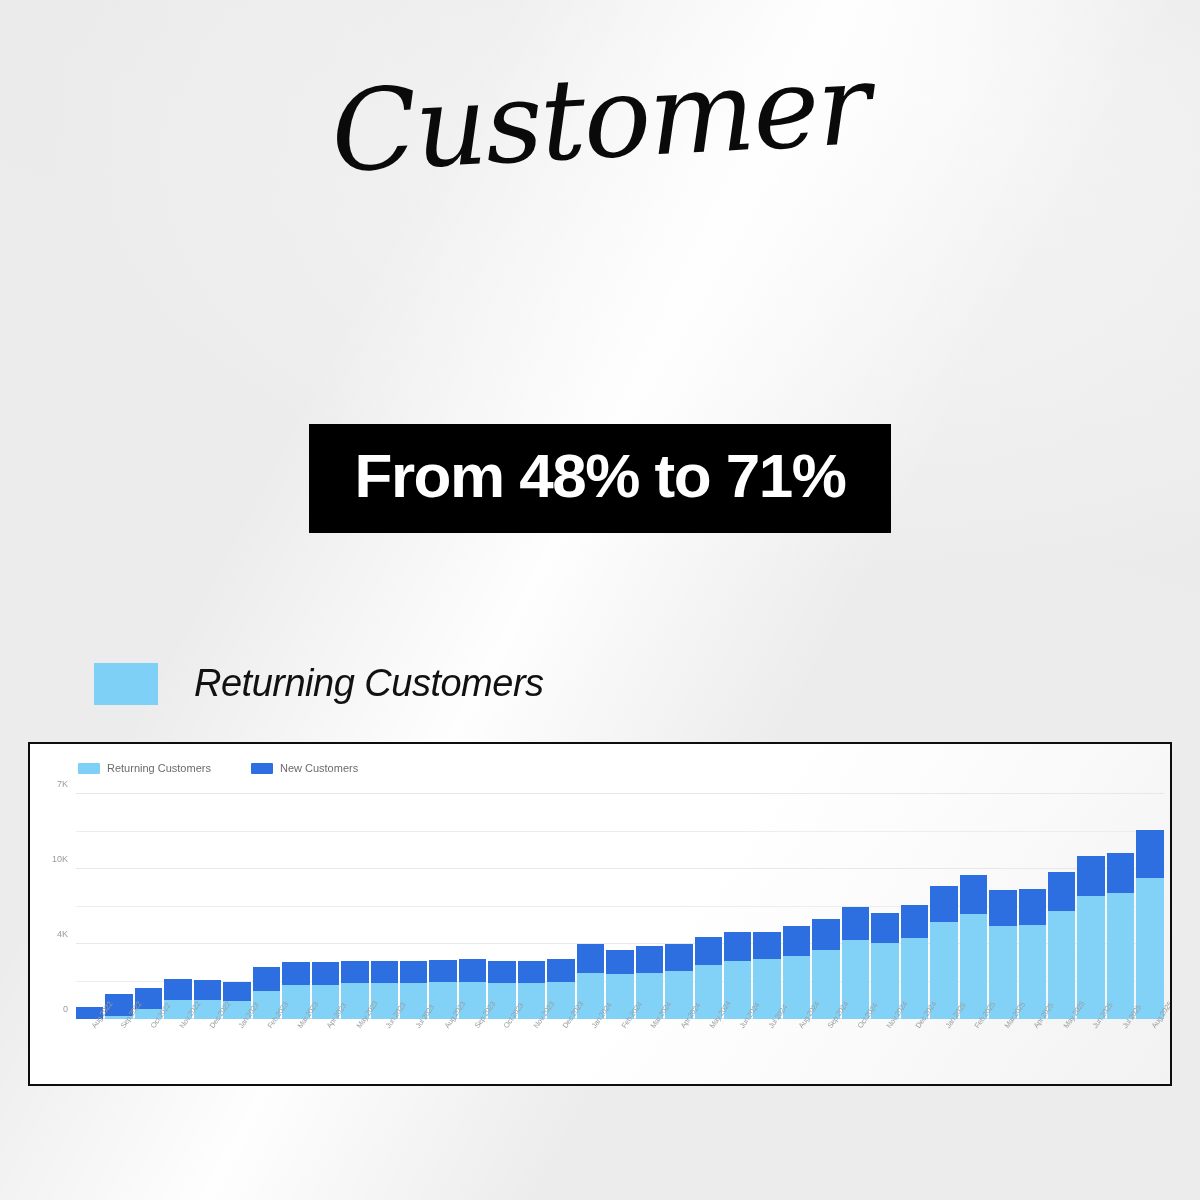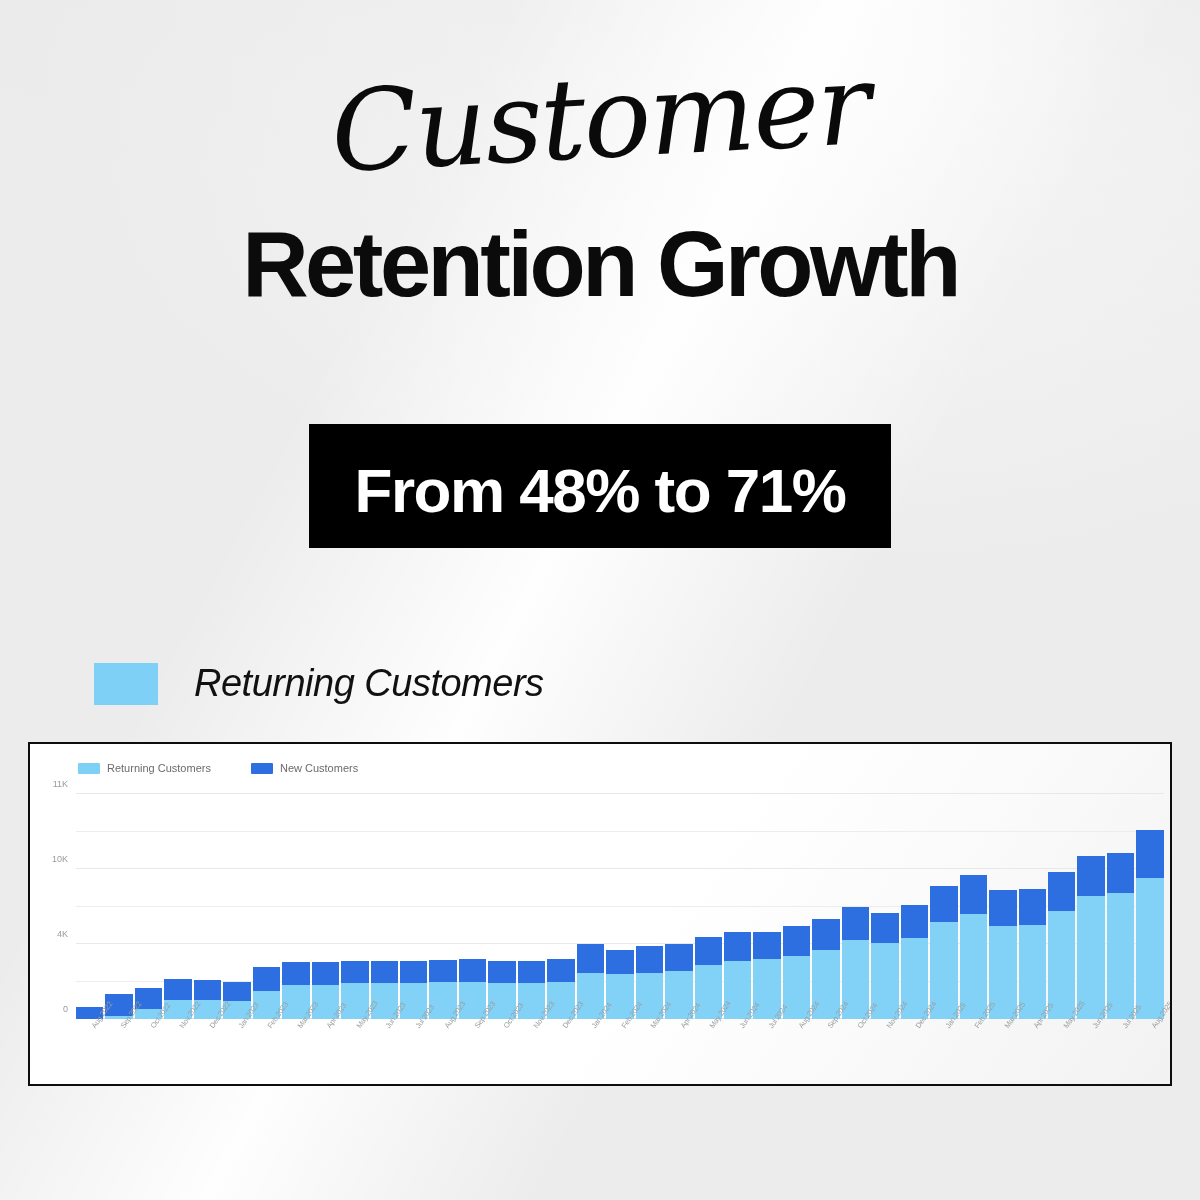--- a/index.html
+++ b/index.html
@@ -74,21 +74,21 @@
     text-align: center;
   }
   .badge {
     display: inline-block;
     background: #000000;
     color: #ffffff;
     font-family: "Liberation Sans", sans-serif;
     font-weight: 700;
     font-size: 62px;
     letter-spacing: -1.5px;
-    padding: 36px 46px 26px 46px;
+    padding: 21px 46px 26px 46px;
     line-height: 1;
   }
 
   .subnote {
     position: absolute;
     top: 548px;
     left: 0;
     right: 0;
     text-align: center;
     font-family: "Liberation Sans", sans-serif;
@@ -256,21 +256,20 @@
   }
 </style>
 </head>
 <body>
 
 <div class="page">
   <div class="bg-sheen"></div>
 
   <div class="script-word">Customer</div>
 
-  <h1 class="headline">Retention Growth</h1>
 
   <div class="badge-wrap">
     <span class="badge">From 48% to 71%</span>
   </div>
 
 
   <div class="big-legend">
     <span class="big-legend-swatch"></span>
     <span class="big-legend-label">Returning Customers</span>
   </div>
@@ -294,21 +293,21 @@
             <div class="grid-line axis" style="bottom: 0px;"></div>
             <div class="grid-line major" style="bottom: 75px;"></div>
             <div class="grid-line major" style="bottom: 150px;"></div>
             <div class="grid-line major" style="bottom: 225px;"></div>
             <div class="grid-line " style="bottom: 37.5px;"></div>
             <div class="grid-line " style="bottom: 112.5px;"></div>
             <div class="grid-line " style="bottom: 187.5px;"></div>
             <div class="y-tick" style="bottom: 0px;">0</div>
             <div class="y-tick" style="bottom: 75px;">4K</div>
             <div class="y-tick" style="bottom: 150px;">10K</div>
-            <div class="y-tick" style="bottom: 225px;">11K</div>
+            <div class="y-tick" style="bottom: 225px;">7K</div>
           </div>
         <div class="bars" id="bars">
             <div class="bar-col" title="Aug 2022">
               <div class="seg-new" style="height: 12px; background: rgb(45, 111, 224);"></div>
             </div>
             <div class="bar-col" title="Sep 2022">
               <div class="seg-new" style="height: 22.5px; background: rgb(45, 111, 224);"></div>
               <div class="seg-returning" style="height: 3px; background: rgb(130, 210, 248);"></div>
             </div>
             <div class="bar-col" title="Oct 2022">

